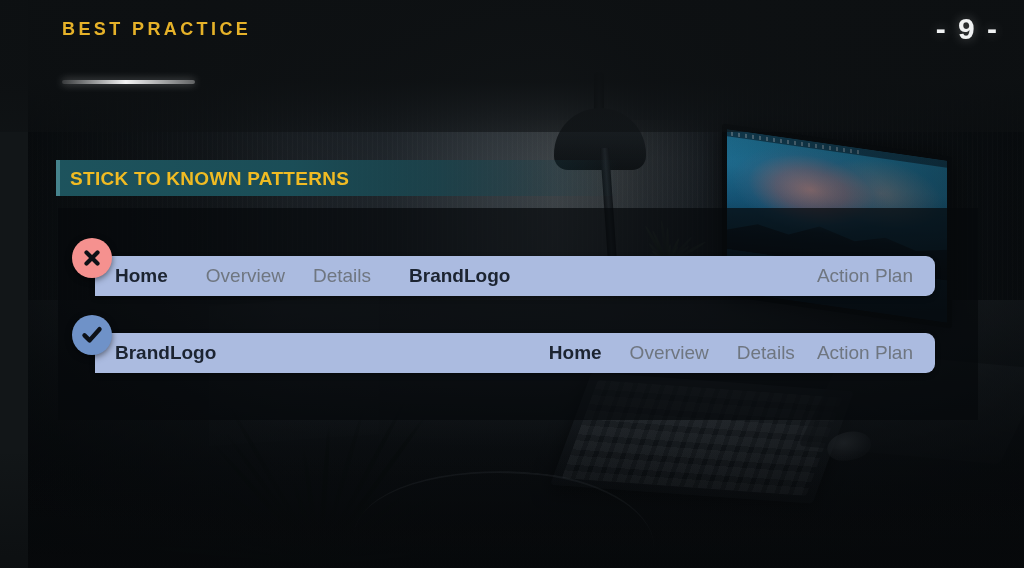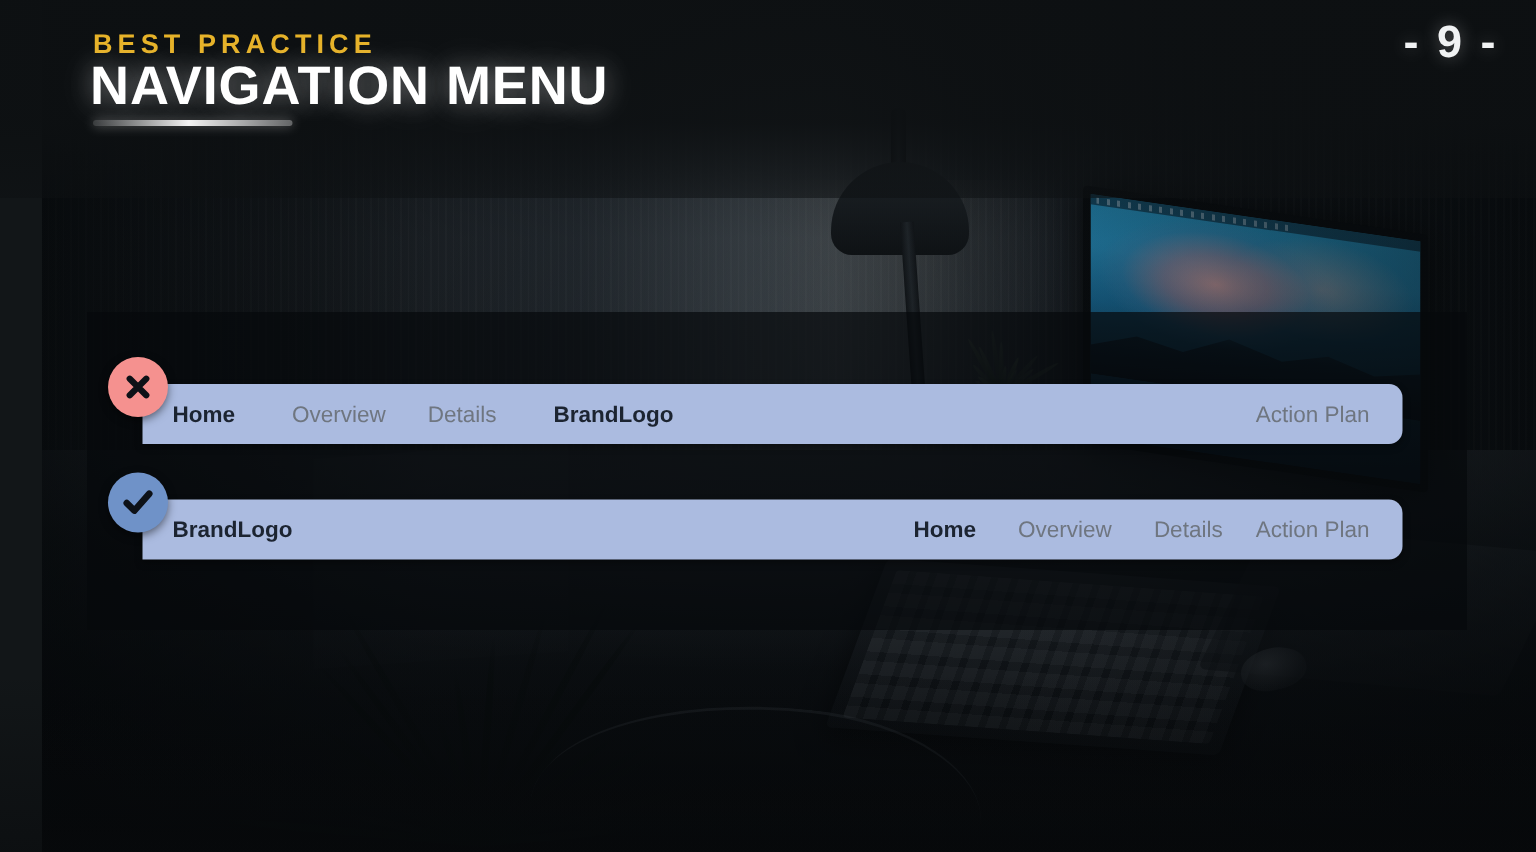--- a/index.html
+++ b/index.html
@@ -288,21 +288,21 @@
     box-shadow:0 2px 5px rgba(0,0,0,.35);
   }
   .navbar.good { border-radius:0 9px 9px 0; }
 
   .nav-items {
     display:flex; align-items:center;
     width:100%; height:100%;
     padding:0 22px 0 20px;
   }
   .nav-item {
-    font-size:15px;
+    font-size:19px;
     color:#6f7680;
     white-space:nowrap;
   }
   .nav-item.active { color:#1c2431; font-weight:bold; }
   .nav-item.brand  { color:#1c2431; font-weight:bold; }
 
   .gap-flex  { flex:1 1 auto; }
   .sp-28 { width:28px; flex:0 0 28px; }
   .sp-38 { width:38px; flex:0 0 38px; }
   .sp-22 { width:22px; flex:0 0 22px; }
@@ -374,24 +374,26 @@
       </div>
 
     <div class="grade"></div>
   </div>
 
   <div class="left-band"></div>
   <div class="top-band"></div>
   <div class="bottom-band"></div>
 
   <div class="kicker">BEST PRACTICE</div>
-  <div class="title">NAVIGATION MENU</div>
   <div class="title-rule"></div>
   <div class="page-num">- 9 -</div>
 
+  <div class="section-bar">
+    <div class="section-bar-label">STICK TO KNOWN PATTERNS</div>
+  </div>
 
   <div class="panel">
 
     <div class="nav-row bad">
       <div class="status-icon cross">
         <svg width="22" height="22" viewBox="0 0 22 22" aria-hidden="true">
           <path d="M5.5 5.5 L16.5 16.5 M16.5 5.5 L5.5 16.5" stroke="#0d1117" stroke-width="4.2" stroke-linecap="round"></path>
         </svg>
       </div>
       <div class="navbar bad">

